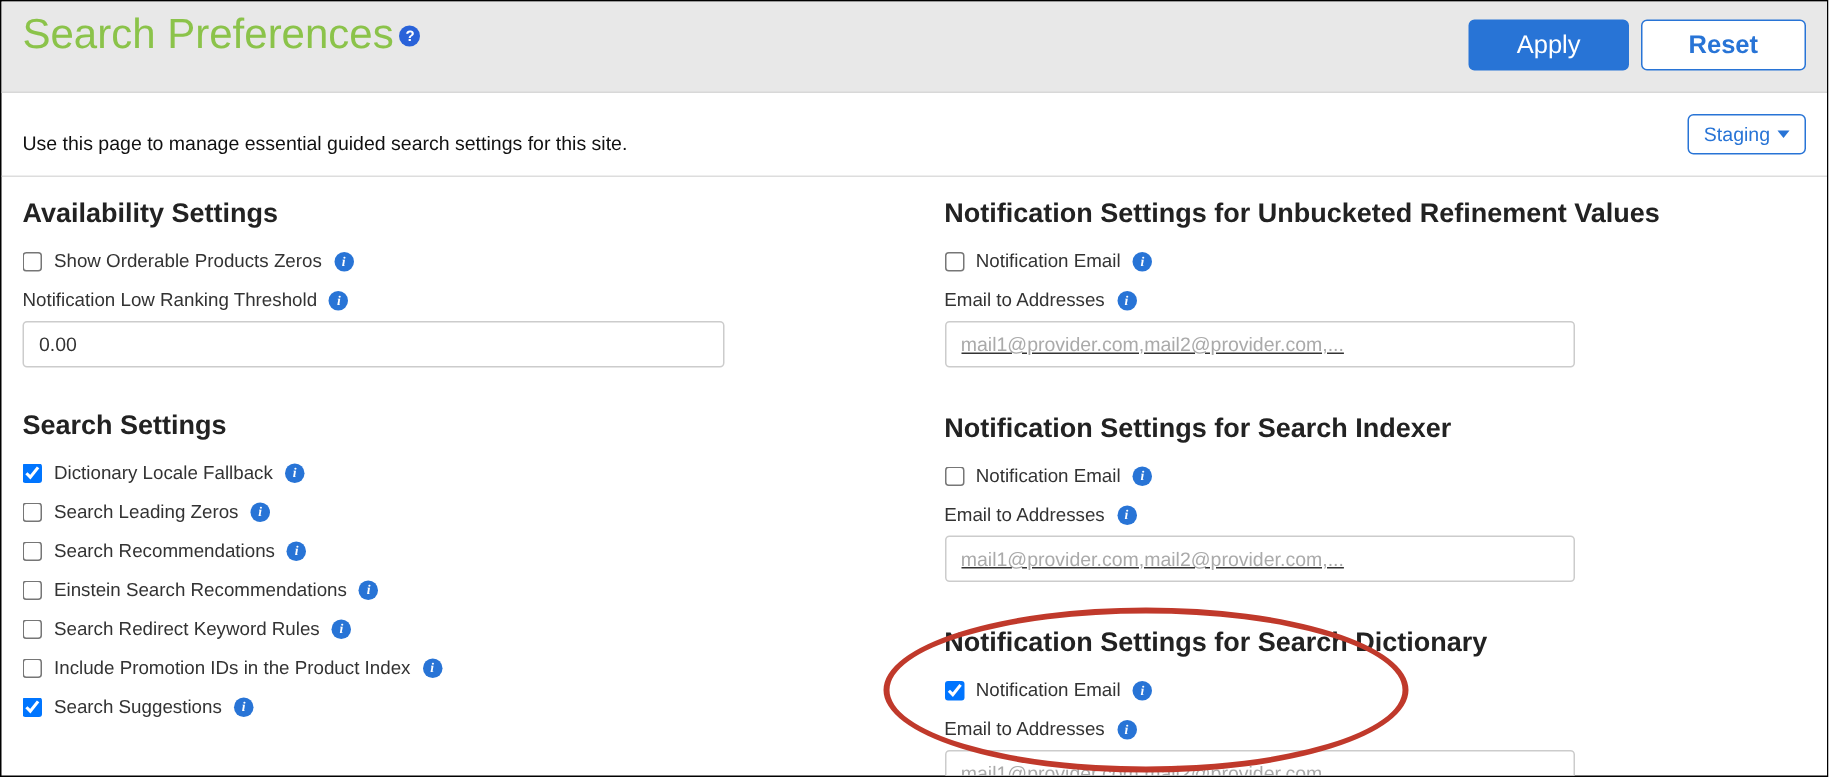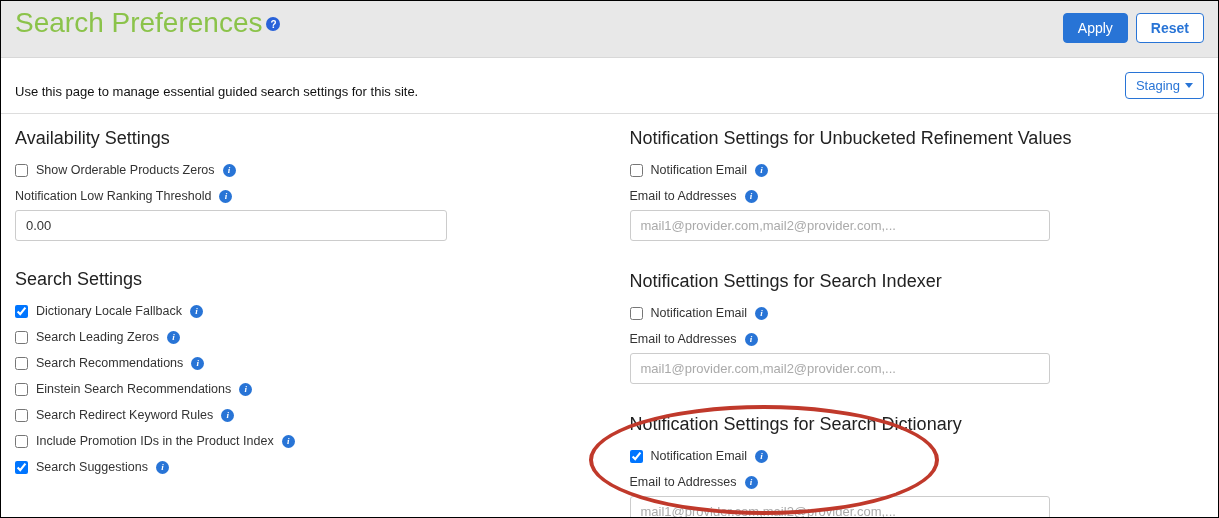--- a/index.html
+++ b/index.html
@@ -43,23 +43,23 @@
       align-items: center;
       justify-content: center;
       margin-top: 2px;
     }
     .header-actions {
       display: flex;
       gap: 8px;
       margin-top: 6px;
     }
     .btn {
-      padding: 6px 14px;
+      padding: 6px 31px;
       border-radius: 4px;
-      font-size: 14px;
+      font-size: 17px;
       cursor: pointer;
       border: 1px solid;
     }
     .btn-primary {
       background: #2874d6;
       color: #fff;
       border-color: #2874d6;
     }
     .btn-outline {
       background: #fff;
@@ -102,21 +102,21 @@
       gap: 40px;
     }
     .col {
       flex: 1;
     }
     .section {
       margin-bottom: 28px;
     }
     .section-heading {
       font-size: 18px;
-      font-weight: 400;
+      font-weight: 700;
       color: #222;
       margin-bottom: 14px;
     }
     .checkbox-row {
       display: flex;
       align-items: center;
       gap: 8px;
       margin-bottom: 12px;
     }
     .checkbox-row input[type="checkbox"] {
@@ -142,33 +142,34 @@
     }
     .field-label {
       display: flex;
       align-items: center;
       gap: 8px;
       margin-bottom: 7px;
       font-size: 12.5px;
       color: #333;
     }
     .text-input {
-      width: 432px;
+      width: 468px;
       max-width: 100%;
       padding: 7px 10px;
       border: 1px solid #ccc;
       border-radius: 3px;
       font-size: 13px;
       color: #333;
     }
     .text-input::placeholder {
       color: #aaa;
     }
     .col2 .text-input {
       width: 420px;
+      text-decoration: underline;
     }
     .highlight-oval {
       position: absolute;
       border: 4px solid #c0392b;
       border-radius: 50% / 50%;
       pointer-events: none;
       width: 350px;
       height: 110px;
       left: 588px;
       top: 404px;

